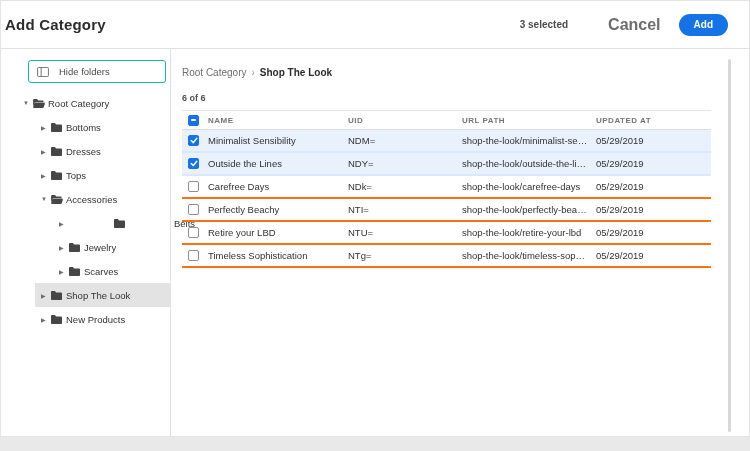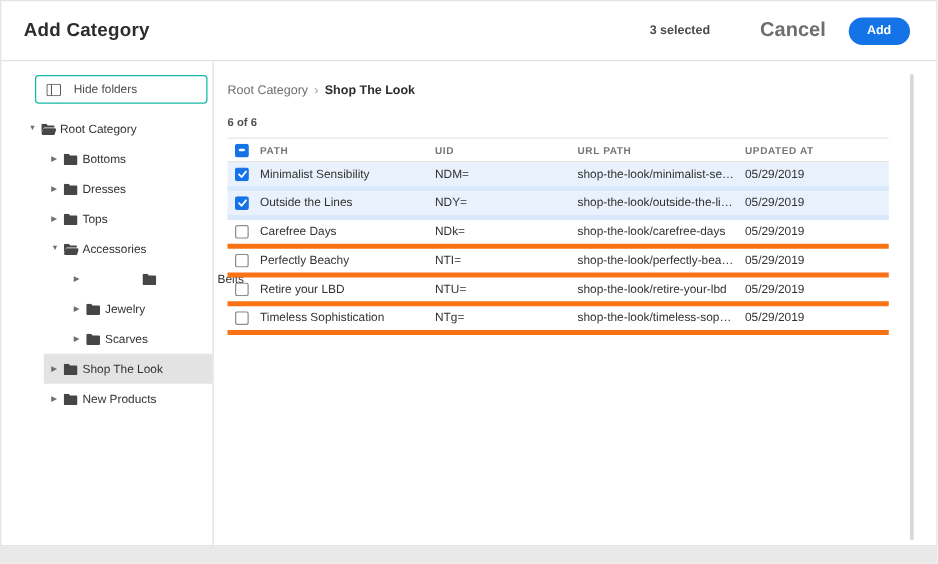--- a/index.html
+++ b/index.html
@@ -12,21 +12,21 @@
   .dialog {
     width:750px; height:437px; background:#fff;
     border:1px solid #e4e4e4;
     display:flex; flex-direction:column;
     overflow:hidden;
   }
   
   header {
     height:48px; flex:0 0 48px;
     display:flex; align-items:center; justify-content:space-between;
-    padding:0 21px 0 18px;
+    padding:0 21px 0 4px;
     border-bottom:1px solid #e1e1e1;
   }
   h1 { font-size:15px; font-weight:700; color:#2c2c2c; letter-spacing:.2px; }
   .header-right { display:flex; align-items:center; }
   .selected-count { font-size:10px; font-weight:700; color:#4b4b4b; margin-right:40px; }
   .btn-quiet {
     background:none; border:none; cursor:pointer;
     font-family:inherit; font-size:16px; font-weight:700; color:#6e6e6e;
     margin-right:18px;
   }
@@ -68,21 +68,21 @@
     align-items:center;
   }
   .thead {
     height:20px;
     border-top:1px solid #e6e6e6;
     border-bottom:1px solid #dcdcdc;
     font-size:8px; font-weight:700; letter-spacing:.5px; color:#757575;
   }
   .trow {
     height:23px;
-    border-bottom:4px solid #f97316;
+    border-bottom:2px solid #f97316;
     font-size:9.5px; color:#323232;
     cursor:pointer;
   }
   .trow.selected { background:#e8f1fc; border-bottom-color:#d9e8fa; }
   .cell { overflow:hidden; text-overflow:ellipsis; white-space:nowrap; padding-right:8px; }
   .c-check { display:flex; justify-content:flex-start; padding-left:6px; }
   .checkbox {
     width:11px; height:11px; border-radius:2px; cursor:pointer;
     border:1px solid #8e8e8e; background:#fff;
     display:flex; align-items:center; justify-content:center;
@@ -225,21 +225,21 @@
       </div>
       <div class="count">6 of 6</div>
 
       <div class="table">
         <div class="grid-row thead">
           <div class="cell c-check">
             <span class="checkbox indeterminate">
                 <span class="dash"></span>
               </span>
           </div>
-          <div class="cell">PATH</div>
+          <div class="cell">NAME</div>
           <div class="cell">UID</div>
           <div class="cell">URL PATH</div>
           <div class="cell">UPDATED AT</div>
         </div>
         <div id="tbody">
             <div class="grid-row trow selected">
               <div class="cell c-check">
                 <span class="checkbox checked">
                   <svg width="8" height="7" viewBox="0 0 10 8">
                     <path d="M1.5 4l2.6 2.6 4.4-5.4" stroke="#fff" stroke-width="1.8" fill="none" stroke-linecap="round"></path>

